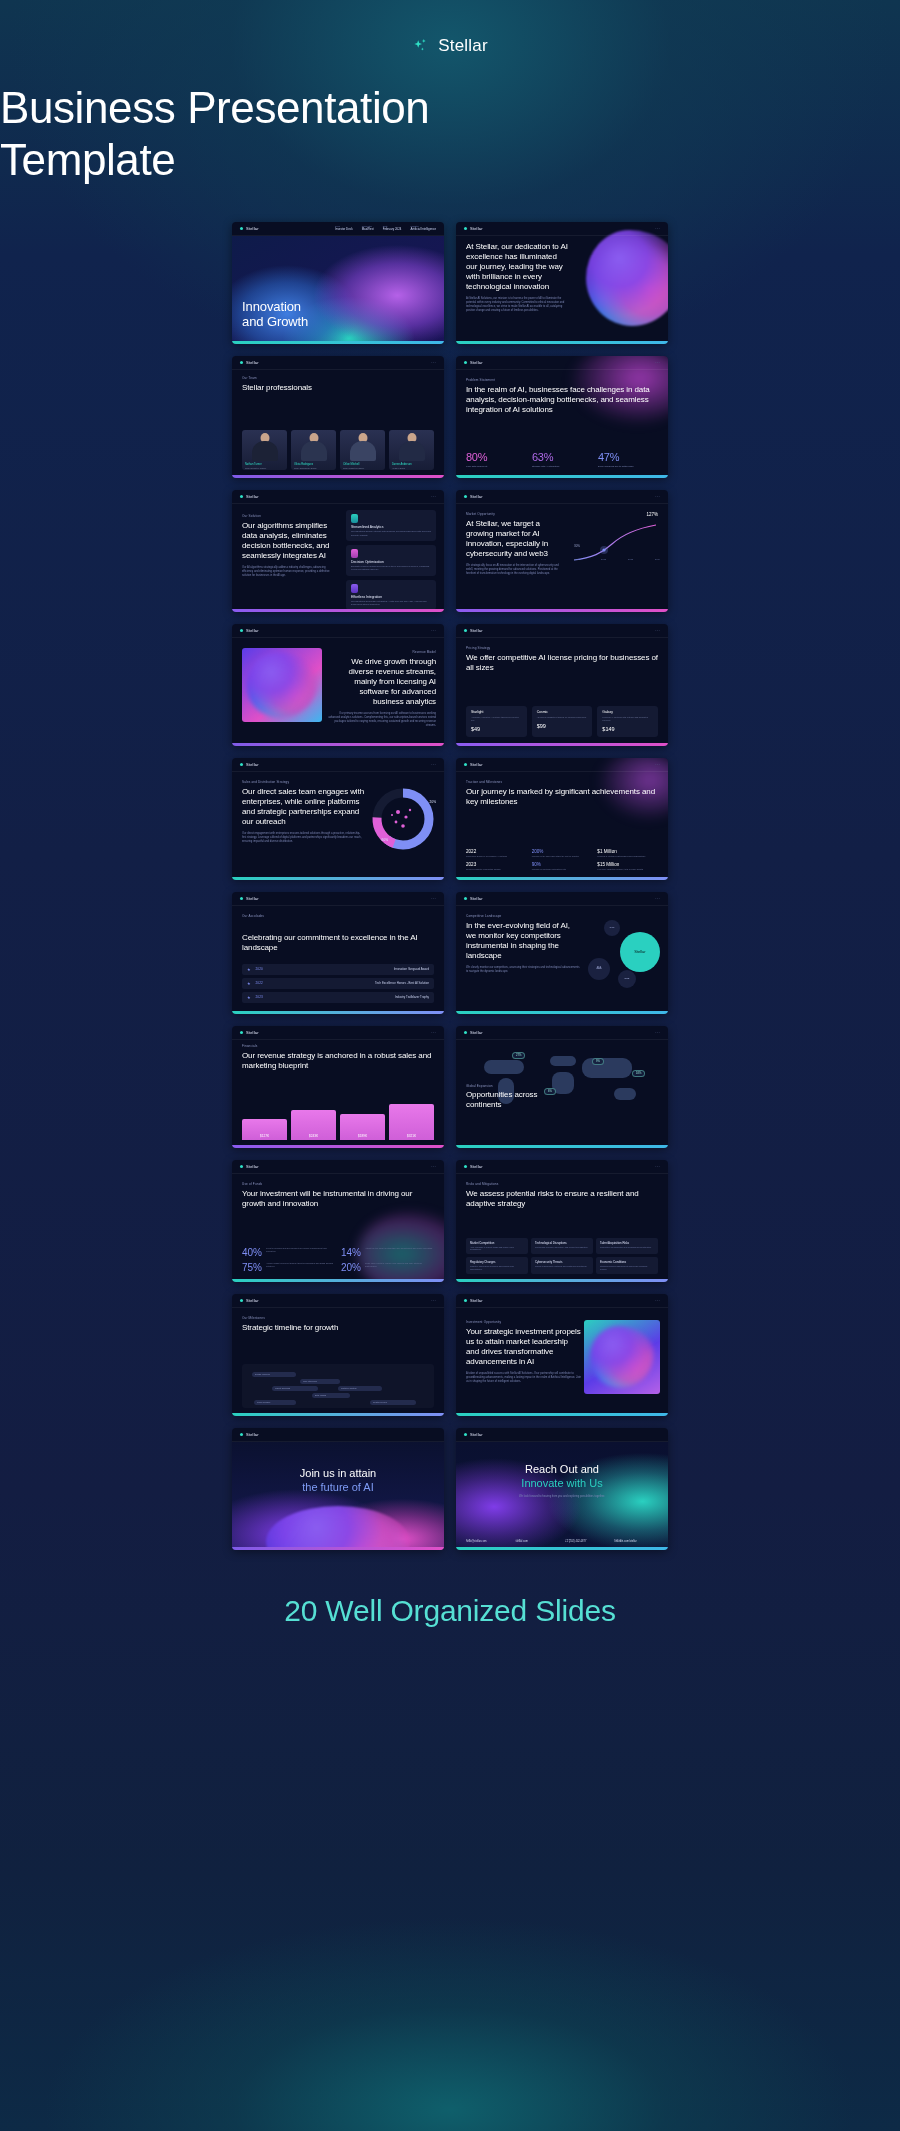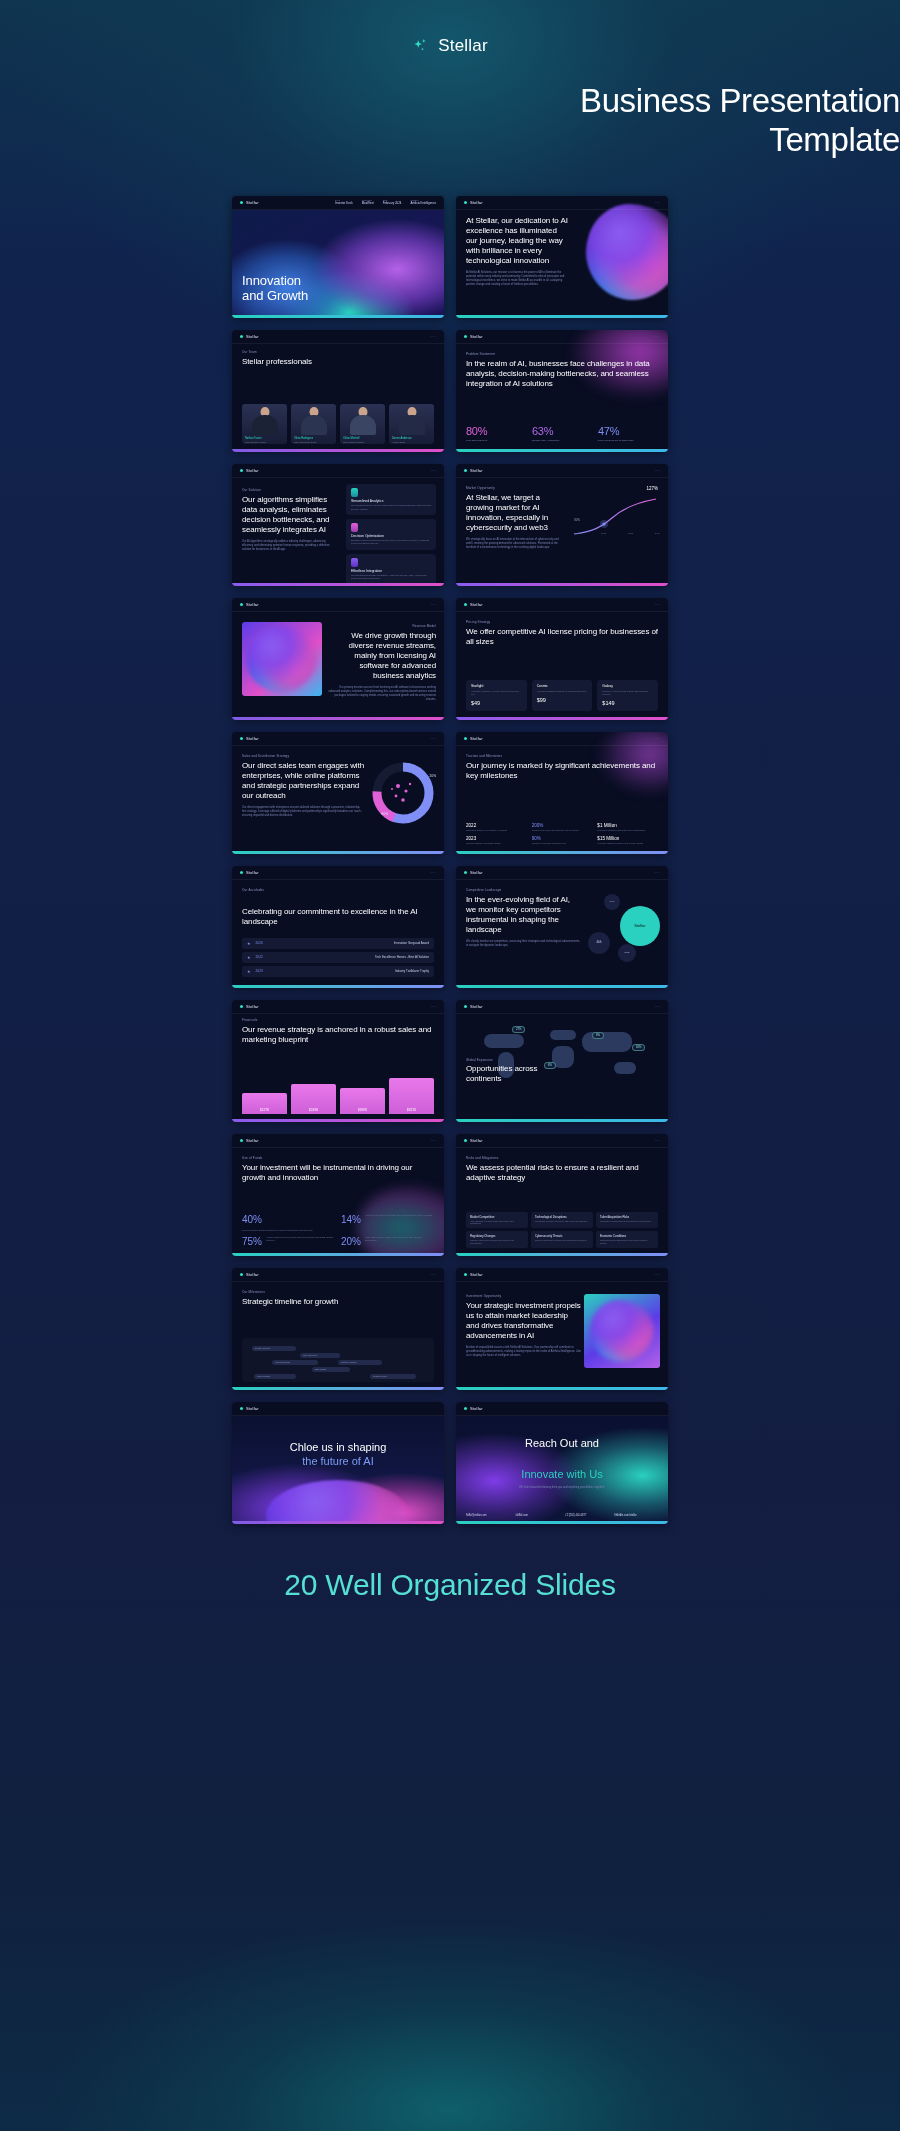--- a/index.html
+++ b/index.html
@@ -18,22 +18,22 @@
       radial-gradient(ellipse 60% 12% at 50% 99%, #0f5f6b 0%, rgba(13,70,85,0.5) 40%, rgba(13,27,62,0) 75%),
       linear-gradient(180deg, #0f3550 0%, #10234d 12%, #121f46 40%, #131d42 70%, #10213f 88%, #0d2a46 100%);
   }
   .wrap { position:relative; z-index:2; }
 
   
   .brand { display:flex; align-items:center; justify-content:center; gap:8px; padding-top:36px; }
   .brand-mark { width:18px; height:18px; position:relative; flex:0 0 auto; }
   .brand-name { font-size:17px; font-weight:400; letter-spacing:.2px; color:#fff; }
   .headline {
-    text-align:right; margin-top:26px;
-    font-size:33px; line-height:1.18; font-weight:400; letter-spacing:-.4px;
+    text-align:left; margin-top:26px;
+    font-size:44px; line-height:1.18; font-weight:400; letter-spacing:-.4px;
     color:#fff;
   }
 
   
   .grid {
     width:436px; margin:36px auto 0; display:grid;
     grid-template-columns:repeat(2,212px); gap:12px 12px;
   }
   .slide {
     position:relative; width:212px; height:122px; border-radius:4px;
@@ -617,21 +617,21 @@
         <span class="s-dot"></span>
         <span class="s-logo">Stellar</span>
         <span class="s-menu">⋯</span>
       </div>
       <div class="s-pad" style="top:22px;">
         <div class="s-kicker">Use of Funds</div>
         <div class="s-title" style="margin-top:3px;">Your investment will be instrumental in driving our growth and innovation</div>
       </div>
       <div style="position:absolute; left:10px; right:10px; bottom:9px; display:grid;
         grid-template-columns:1fr 1fr; gap:4px 6px;">
-        <div style="display:flex; gap:4px; align-items:flex-start;flex-direction:column;">
+        <div style="display:flex; gap:4px; align-items:flex-start;">
           <div style="font-size:10px; color:#7f8ff5;">40%</div>
           <div style="font-size:2.1px; color:#6b7499; line-height:1.4;">Invest in research and development for product enhancement and innovation.</div>
         </div>
         <div style="display:flex; gap:4px; align-items:flex-start;">
           <div style="font-size:10px; color:#7f8ff5;">14%</div>
           <div style="font-size:2.1px; color:#6b7499; line-height:1.4;">Attract top-tier talent to strengthen key departments and foster innovation.</div>
         </div>
         <div style="display:flex; gap:4px; align-items:flex-start;">
           <div style="font-size:10px; color:#7f8ff5;">75%</div>
           <div style="font-size:2.1px; color:#6b7499; line-height:1.4;">Amplify market presence through targeted campaigns and brand-building initiatives.</div>
@@ -741,38 +741,38 @@
       <div class="mesh1" style="inset:14px 0 0 0; background:
         radial-gradient(ellipse 60% 55% at 30% 85%, #7f3ce8 0%, rgba(110,50,200,.5) 45%, rgba(14,22,60,0) 75%),
         radial-gradient(ellipse 55% 50% at 80% 90%, #e050c8 0%, rgba(200,60,180,.45) 45%, rgba(14,22,60,0) 75%),
         linear-gradient(180deg,#0b1130,#151a52);"></div>
       <div class="organic" style="left:34px; right:34px; bottom:-28px; height:72px; border-radius:50%;"></div>
       <div class="s-head">
         <span class="s-dot"></span>
         <span class="s-logo">Stellar</span>
       </div>
       <div class="s-pad" style="top:38px;">
-        <div class="close-title">Chloe us in shaping</div>
+        <div class="close-title">Join us in attain</div>
         <div class="close-title" style="color:#7f9cf5;">the future of AI</div>
       </div>
       <div class="accent" style="background:linear-gradient(90deg,#7f5ce8,#e050c8);"></div>
     </div>
 
     <div class="slide">
       <div class="mesh1" style="inset:14px 0 0 0; background:
         radial-gradient(ellipse 55% 60% at 18% 60%, #7f3ce8 0%, rgba(110,50,200,.45) 45%, rgba(10,16,42,0) 75%),
         radial-gradient(ellipse 60% 60% at 88% 55%, #2ad0c0 0%, rgba(40,180,180,.4) 45%, rgba(10,16,42,0) 75%),
         linear-gradient(180deg,#0a1030,#0c1438);"></div>
       <div class="s-head">
         <span class="s-dot"></span>
         <span class="s-logo">Stellar</span>
       </div>
       <div class="s-pad" style="top:34px;">
         <div class="close-title">Reach Out and</div>
-        <div class="close-title" style="color:#2ad0c0;margin-top:17px;">Innovate with Us</div>
+        <div class="close-title" style="color:#2ad0c0;">Innovate with Us</div>
         <div class="s-body" style="text-align:center; margin-top:5px;">We look forward to hearing from you and exploring possibilities together.</div>
       </div>
       <div class="contacts">
         <div class="contact">
             <div class="ck">Email</div>
             <div class="cv">hello@stellar.com</div>
           </div>
         <div class="contact">
             <div class="ck">Website</div>
             <div class="cv">stellar.com</div>

